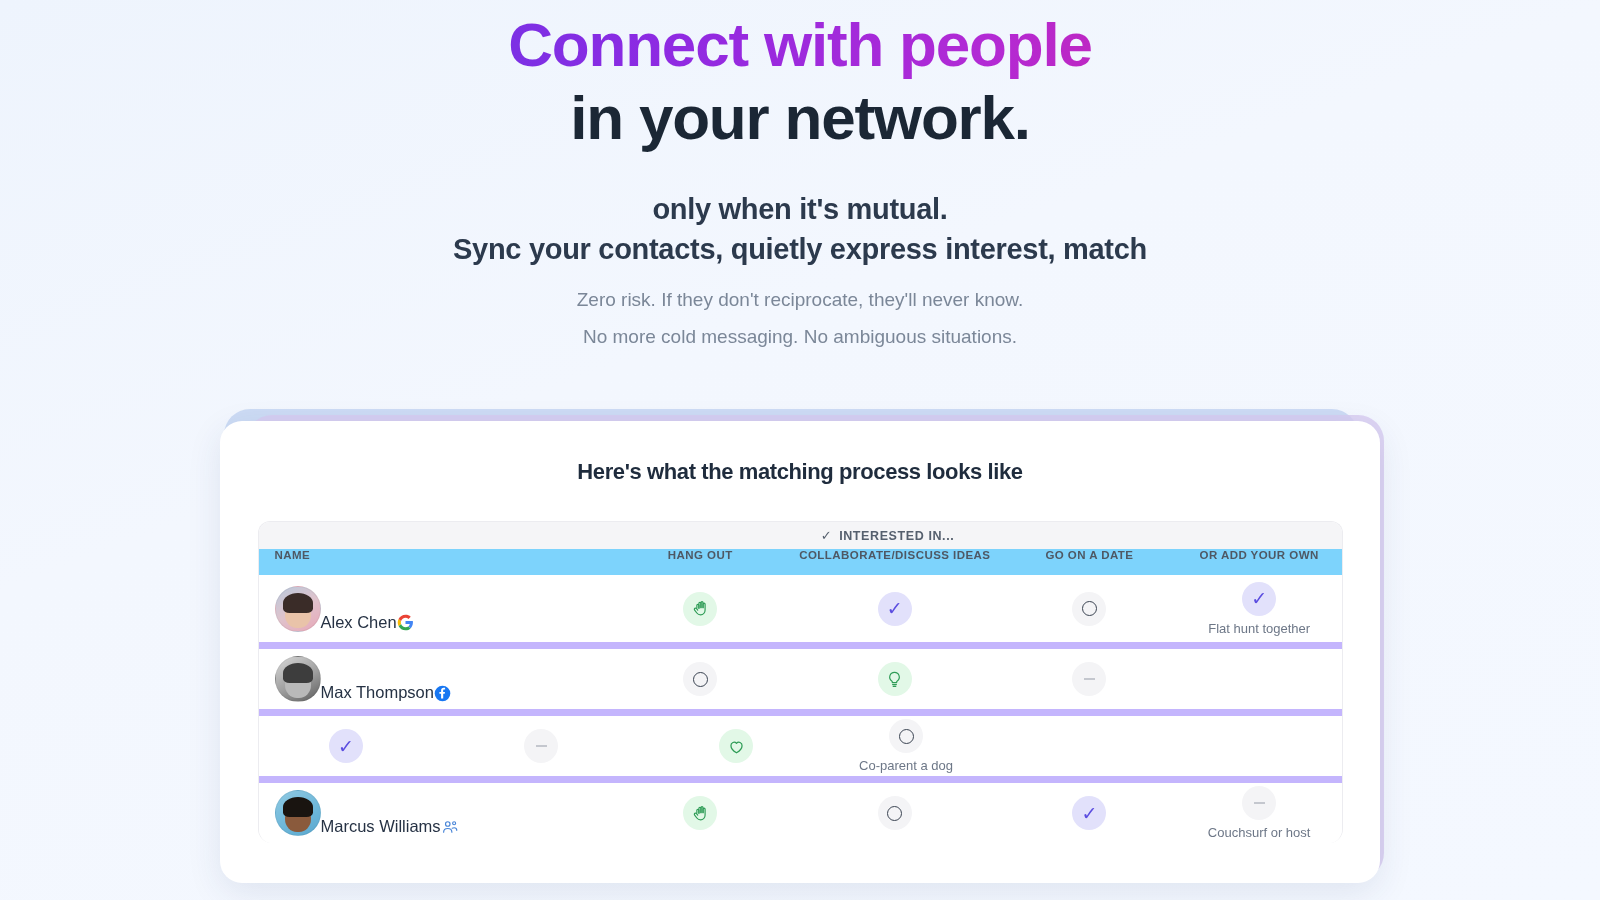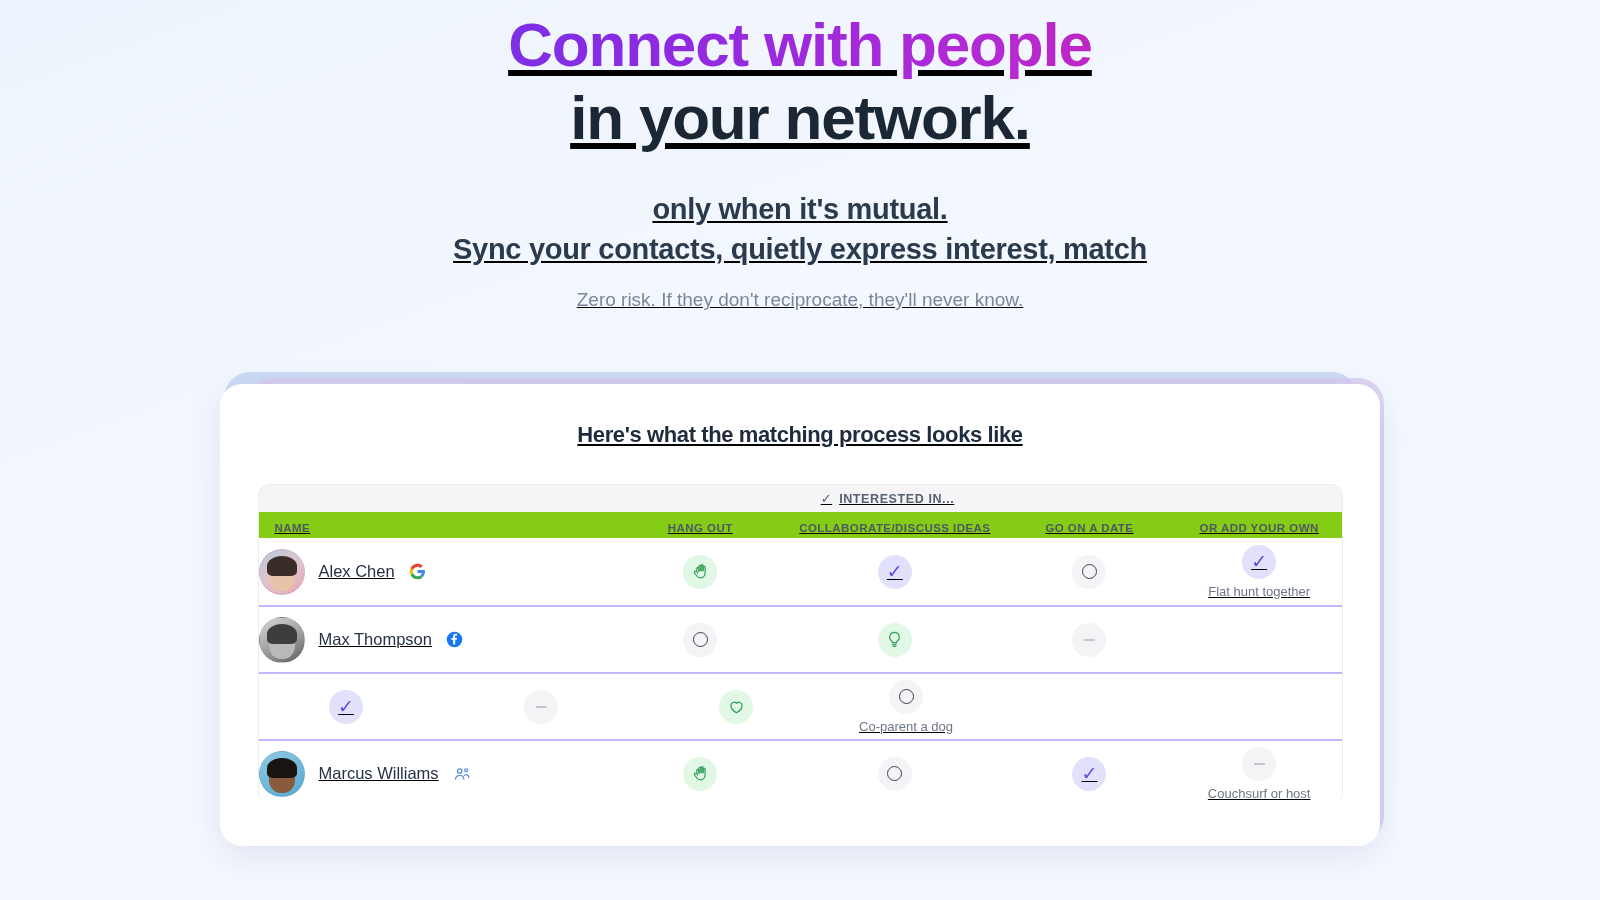--- a/index.html
+++ b/index.html
@@ -16,21 +16,20 @@
     position: relative;
   }
 
   .page {
     width: 1600px;
     height: 900px;
     position: relative;
     display: flex;
     flex-direction: column;
     align-items: center;
-    text-decoration: underline;
   }
 
   
   .hero {
     width: 100%;
     text-align: center;
     padding-top: 8px;
   }
 
   .headline {
@@ -153,23 +152,22 @@
     padding-left: 175px;
   }
 
   .interested-check {
     font-size: 13px;
     color: #56606e;
     font-weight: 400;
   }
 
   .thead-cols {
-    background: #84cc16;
-    display: flex;
-    align-items: flex-end;
+    background: #7dd3fc;
+    display: flex;
     height: 26px;
     padding-bottom: 4px;
   }
 
   .col-name   { width: 355px; padding-left: 16px; }
   .col-hang   { width: 175px; text-align: center; }
   .col-collab { width: 215px; text-align: center; }
   .col-date   { width: 175px; text-align: center; }
   .col-own    { width: 165px; text-align: center; }
 
@@ -177,30 +175,30 @@
     font-size: 11.5px;
     font-weight: 700;
     color: #4e5864;
     letter-spacing: .45px;
   }
 
   .row {
     display: flex;
     align-items: center;
     height: 67px;
-    border-top: 2px solid #c4b5fd;
+    border-top: 7px solid #c4b5fd;
     background: #fff;
   }
   .row:first-of-type { border-top: none; }
 
   .cell-name {
     width: 355px;
     display: flex;
-    align-items: center;
-    gap: 14px;
+    align-items: flex-end;
+    padding-left: 16px;
   }
 
   .avatar {
     width: 46px;
     height: 46px;
     border-radius: 50%;
     flex: 0 0 46px;
     position: relative;
     overflow: hidden;
     border: 1px solid rgba(0,0,0,.05);
@@ -318,20 +316,21 @@
     <h1 class="headline">
       <span class="grad-line">Connect with people</span>
       <span class="dark-line">in your network.</span>
     </h1>
     <h2 class="subhead">
       <span>only when it's mutual.</span>
       <span>Sync your contacts, quietly express interest, match</span>
     </h2>
     <p class="tagline">
       <span>Zero risk. If they don't reciprocate, they'll never know.</span>
+      <span>No more cold messaging. No ambiguous situations.</span>
     </p>
   </div>
 
   <div class="card-stack">
     <div class="card-shadow-blue"></div>
     <div class="card-shadow-purple"></div>
 
     <div class="card">
       <div class="card-title">Here's what the matching process looks like</div>
 

